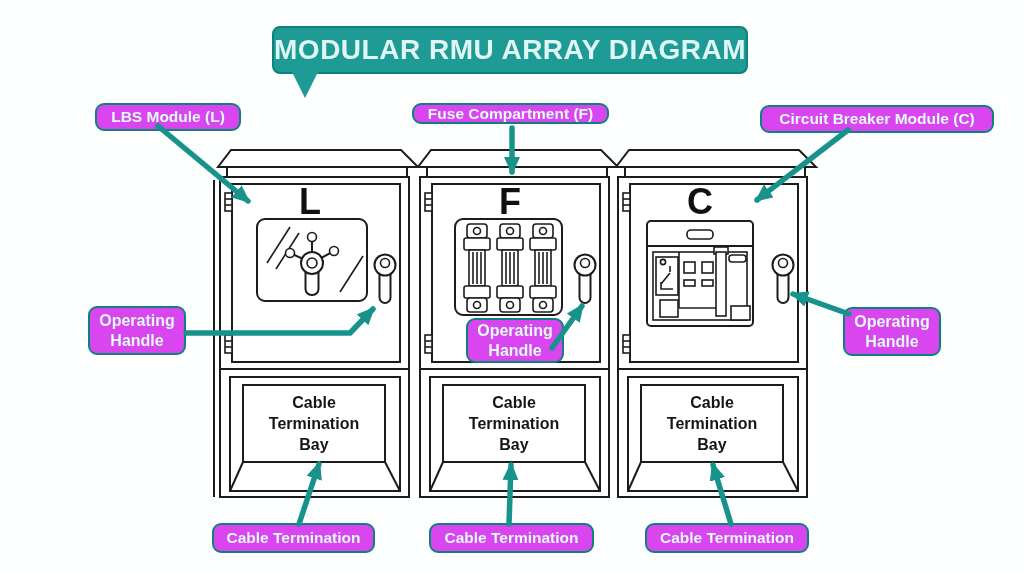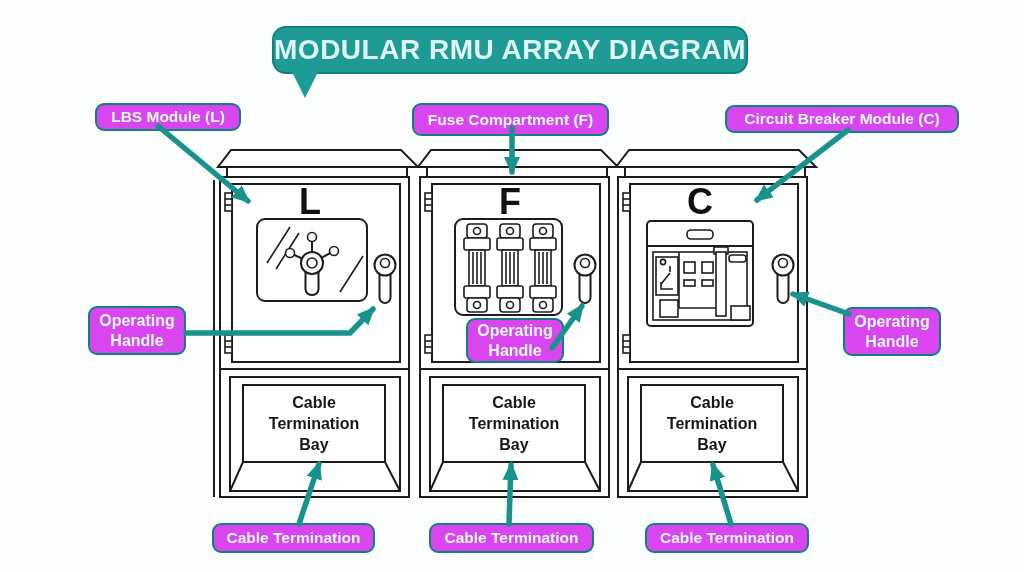--- a/index.html
+++ b/index.html
@@ -14,21 +14,21 @@
   .lbl {
     position:absolute; box-sizing:border-box;
     display:flex; align-items:center; justify-content:center; text-align:center;
     background:#d946ef; border:2px solid #0d827c; border-radius:9px;
     color:#e4faf8; font-weight:bold; white-space:nowrap;
   }
   .lbl.two { flex-direction:column; line-height:1.22; white-space:normal; }
   .title-banner {
     position:absolute; left:272px; top:26px; width:476px; height:48px;
     box-sizing:border-box; display:flex; align-items:center; justify-content:center;
-    background:#1e9b95; border:2px solid #0d827c; border-radius:14px;
+    background:#1e9b95; border:2px solid #0d827c; border-radius:8px;
     color:#e0f6f5; font-size:28px; font-weight:bold; letter-spacing:.5px;
   }
   .title-tail {
     position:absolute; left:292px; top:72px; width:0; height:0;
     border-left:13px solid transparent; border-right:13px solid transparent;
     border-top:26px solid #1e9b95;
   }
 
   
   .f2 { fill:#ffffff; stroke:#1c1c1c; stroke-width:2; }
@@ -223,22 +223,22 @@
         <text class="baytxt" x="712" y="429" text-anchor="middle">Termination</text>
         <text class="baytxt" x="712" y="450" text-anchor="middle">Bay</text>
       </g>
     </g>
   </svg>
 
   <div class="title-banner">MODULAR RMU ARRAY DIAGRAM</div>
   <div class="title-tail"></div>
 
   <div class="lbl" style="left:95px; top:103px; width:146px; height:28px; font-size:15.5px;">LBS Module (L)</div>
-  <div class="lbl" style="left:412px; top:103px; width:197px; height:33px; font-size:15.5px;">Fuse Compartment (F)</div>
-  <div class="lbl" style="left:725px; top:105px; width:234px; height:28px; font-size:15.5px;">Circuit Breaker Module (C)</div>
+  <div class="lbl" style="left:412px; top:103px; width:197px; height:21px; font-size:15.5px;">Fuse Compartment (F)</div>
+  <div class="lbl" style="left:760px; top:105px; width:234px; height:28px; font-size:15.5px;">Circuit Breaker Module (C)</div>
 
   <div class="lbl two" style="left:88px; top:306px; width:98px; height:49px; font-size:16px;">
     <div>Operating</div>
     <div>Handle</div>
   </div>
   <div class="lbl two" style="left:466px; top:318px; width:98px; height:45px; font-size:16px;">
     <div>Operating</div>
     <div>Handle</div>
   </div>
   <div class="lbl two" style="left:843px; top:307px; width:98px; height:49px; font-size:16px;">

